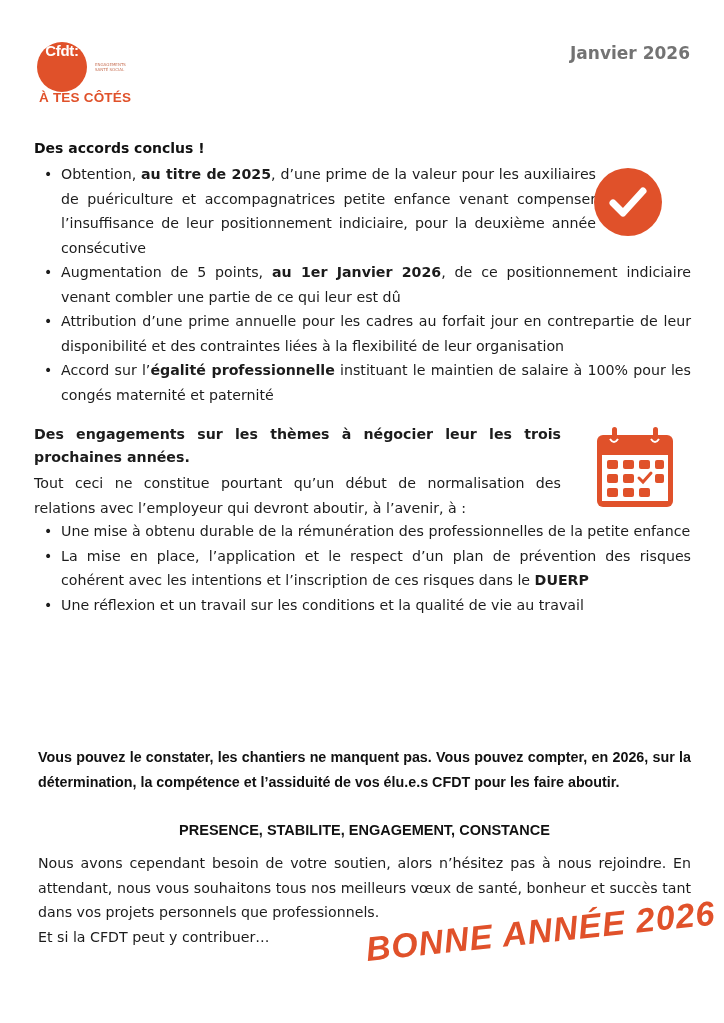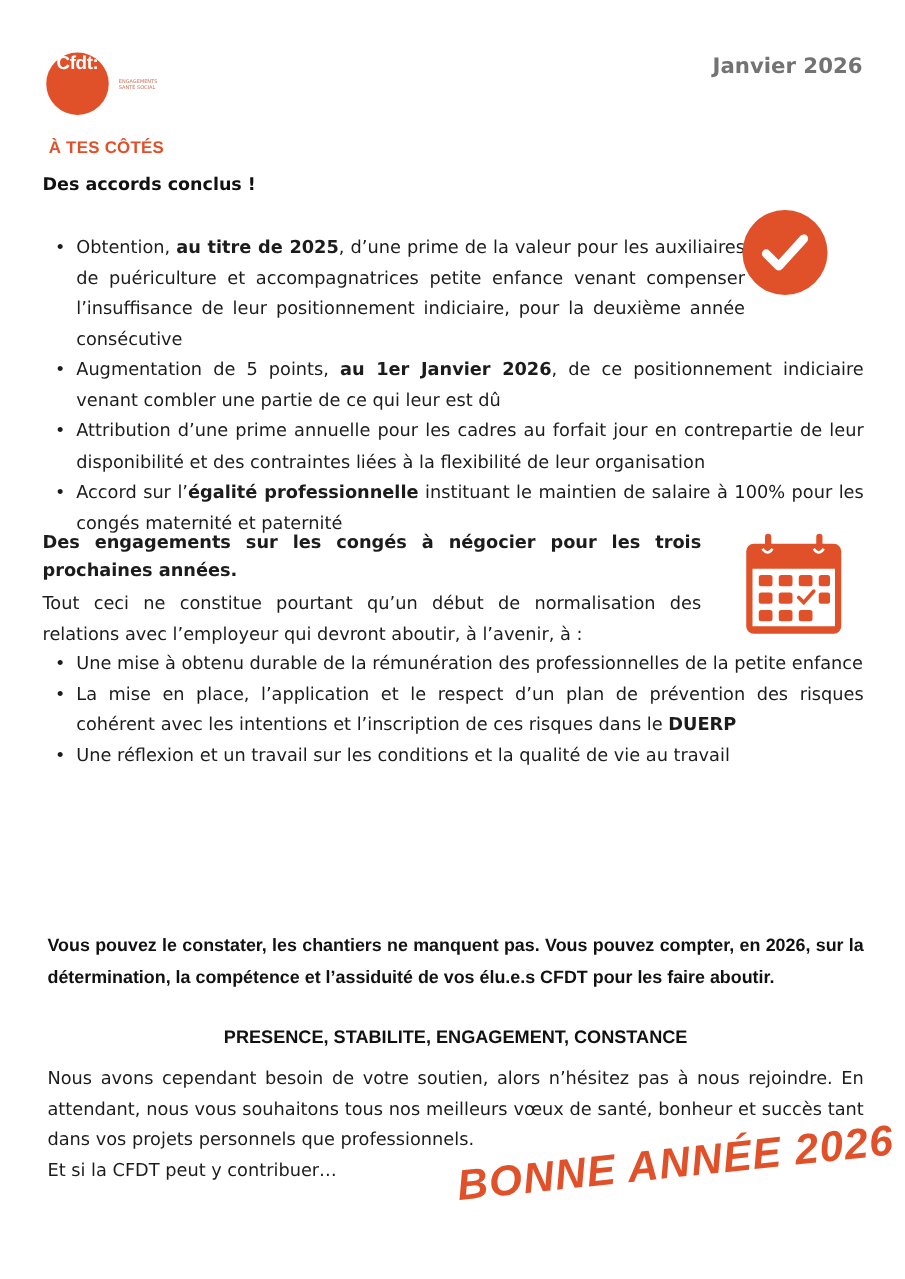--- a/index.html
+++ b/index.html
@@ -4,21 +4,21 @@
 <style>
   html, body { margin:0; padding:0; background:#ffffff; }
   body { width:724px; height:1023px; position:relative; overflow:hidden;
          font-family:"DejaVu Sans", sans-serif; color:#1a1a1a; }
   .abs { position:absolute; }
   .logo-circle { left:37px; top:42px; width:50px; height:50px; border-radius:50%;
                  background:#e0512a; color:#fff; font-weight:bold; font-size:15px;
                  display:flex; align-items:flex-start; justify-content:center;
                  font-family:"Liberation Sans", sans-serif; letter-spacing:-0.3px; }
   .logo-small { left:95px; top:62px; font-size:4px; line-height:5px; color:#c9755a; width:45px; }
-  .logo-tag { left:39px; top:110px; color:#e0512a; font-weight:bold; font-size:13.5px;
+  .logo-tag { left:39px; top:90px; color:#e0512a; font-weight:bold; font-size:13.5px;
               font-family:"Liberation Sans", sans-serif; letter-spacing:0.2px; }
   .date { right:34px; top:43px; font-weight:bold; font-size:17px; color:#737373;
           font-family:"DejaVu Sans", sans-serif; }
   .section-title { font-weight:bold; font-size:14px; color:#111; }
   .txt { font-size:14.2px; line-height:24.5px; text-align:justify; color:#1c1c1c; }
   ul.bullets { margin:0; padding:0; list-style:none; }
   ul.bullets li { position:relative; padding-left:27px; }
   ul.bullets li::before { content:"•"; position:absolute; left:10px; top:0; font-size:14px; }
   b { font-weight:bold; }
   .icon-check { left:593px; top:167px; width:70px; height:70px; }
@@ -40,34 +40,34 @@
 <div class="abs logo-circle">
     <span>Cfdt:</span>
   </div>
 <div class="abs logo-small">ENGAGEMENTS SANTÉ SOCIAL</div>
 <div class="abs logo-tag">À TES CÔTÉS</div>
 <div class="abs date">Janvier 2026</div>
 
 <div class="abs section-title" style="left:34px; top:140px;">Des accords conclus !</div>
 <div class="abs" style="left:34px; top:162px; width:657px;">
   <ul class="bullets txt">
-    <li style="width:535px;margin-top:24px;"><span>Obtention, </span><b>au titre de 2025</b><span>, d’une prime de la valeur pour les auxiliaires de puériculture et accompagnatrices petite enfance venant compenser l’insuffisance de leur positionnement indiciaire, pour la deuxième année consécutive</span></li>
+    <li style="width:535px;"><span>Obtention, </span><b>au titre de 2025</b><span>, d’une prime de la valeur pour les auxiliaires de puériculture et accompagnatrices petite enfance venant compenser l’insuffisance de leur positionnement indiciaire, pour la deuxième année consécutive</span></li>
     <li><span>Augmentation de 5 points, </span><b>au 1er Janvier 2026</b><span>, de ce positionnement indiciaire venant combler une partie de ce qui leur est dû</span></li>
     <li><span>Attribution d’une prime annuelle pour les cadres au forfait jour en contrepartie de leur disponibilité et des contraintes liées à la flexibilité de leur organisation</span><b></b><span></span></li>
     <li><span>Accord sur l’</span><b>égalité professionnelle</b><span> instituant le maintien de salaire à 100% pour les congés maternité et paternité</span></li>
   </ul>
 </div>
 <div class="abs icon-check">
   <svg width="70" height="70" viewBox="0 0 70 70">
     <circle cx="35" cy="35" r="34" fill="#e0512a"></circle>
     <polyline points="20,36 30,46 50,24" fill="none" stroke="#fff" stroke-width="7" stroke-linecap="round" stroke-linejoin="round"></polyline>
   </svg>
 </div>
 
-<div class="abs section-title txt" style="left:34px; top:423px; width:527px; line-height:23px;">Des engagements sur les congés à négocier pour les trois prochaines années.</div>
+<div class="abs section-title txt" style="left:34px; top:423px; width:527px; line-height:23px;">Des engagements sur les thèmes à négocier leur les trois prochaines années.</div>
 <div class="abs txt" style="left:34px; top:471px; width:527px;">Tout ceci ne constitue pourtant qu’un début de normalisation des relations avec l’employeur qui devront aboutir, à l’avenir, à :</div>
 <div class="abs" style="left:34px; top:519px; width:657px;">
   <ul class="bullets txt">
     <li><span>Une mise à obtenu durable de la rémunération des professionnelles de la petite enfance</span><b></b></li>
     <li><span>La mise en place, l’application et le respect d’un plan de prévention des risques cohérent avec les intentions et l’inscription de ces risques dans le </span><b>DUERP</b></li>
     <li><span>Une réflexion et un travail sur les conditions et la qualité de vie au travail</span><b></b></li>
   </ul>
 </div>
 <div class="abs icon-cal">
   <svg width="84" height="84" viewBox="0 0 84 84">

